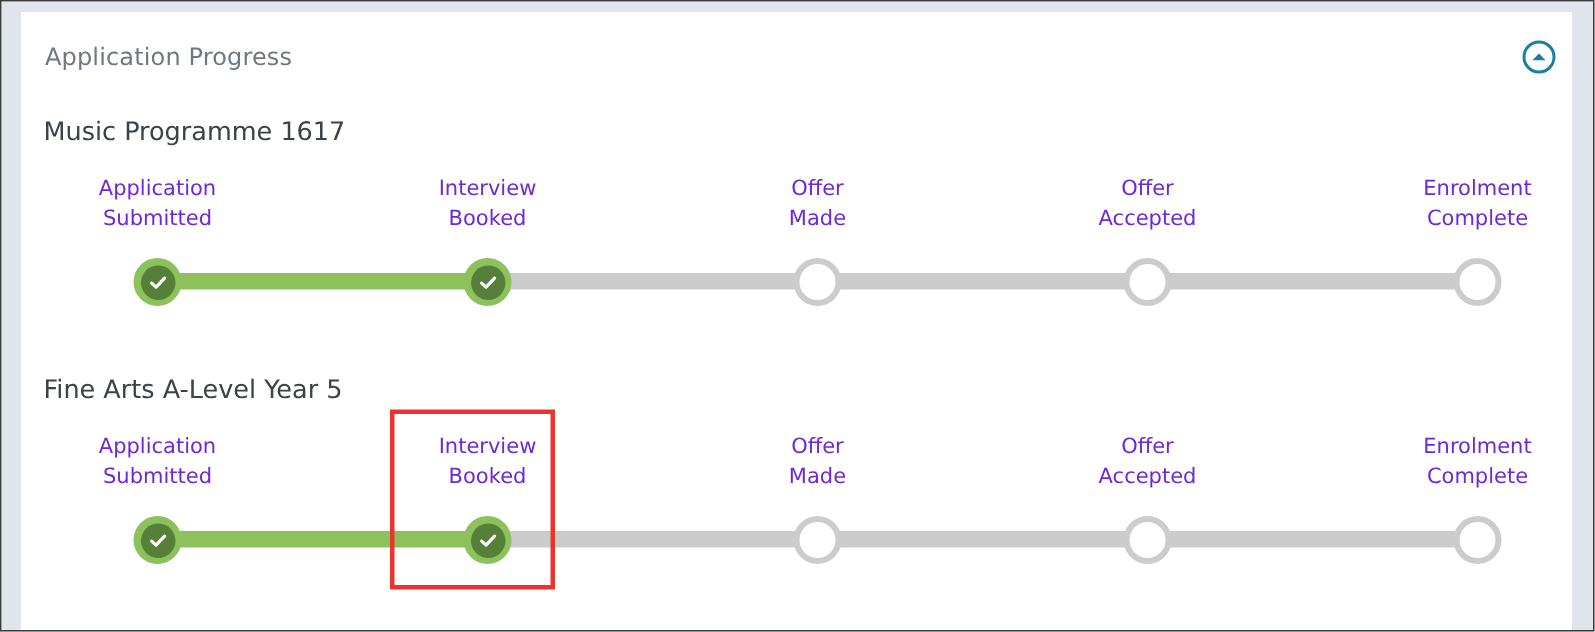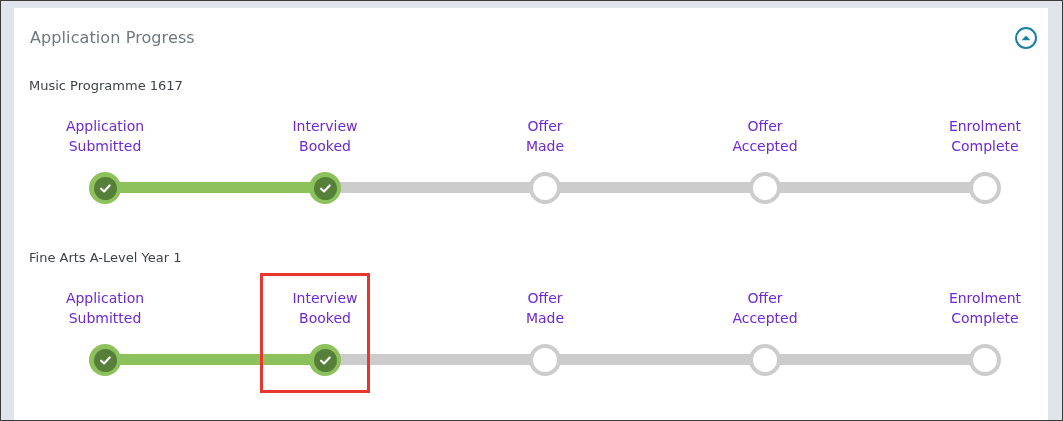--- a/index.html
+++ b/index.html
@@ -63,21 +63,21 @@
     left: 0;
     width: 1034px;
   }
   .block-1 { top: 58px; }
   .block-2 { top: 230px; }
 
   .programme-title {
     position: absolute;
     left: 15px;
     top: 12px;
-    font-size: 13px;
+    font-size: 17px;
     color: #3d4247;
     white-space: nowrap;
   }
 
   .track {
     position: absolute;
     left: 0;
     top: 50px;
     width: 1034px;
     height: 100px;
@@ -215,21 +215,21 @@
 
       <div class="step" style="left:971px;">
         <div class="step-label">Enrolment
 Complete</div>
         <div class="node todo"></div>
       </div>
     </div>
   </div>
 
   <div class="track-block block-2">
-    <div class="programme-title">Fine Arts A-Level Year 1</div>
+    <div class="programme-title">Fine Arts A-Level Year 5</div>
 
     <div class="track">
       <div class="bars">
         <div class="bar green" style="left:91px; width:220px;"></div>
         <div class="bar grey" style="left:311px; width:220px;"></div>
         <div class="bar grey" style="left:531px; width:220px;"></div>
         <div class="bar grey" style="left:751px; width:220px;"></div>
       </div>
 
       <div class="step" style="left:91px;">

